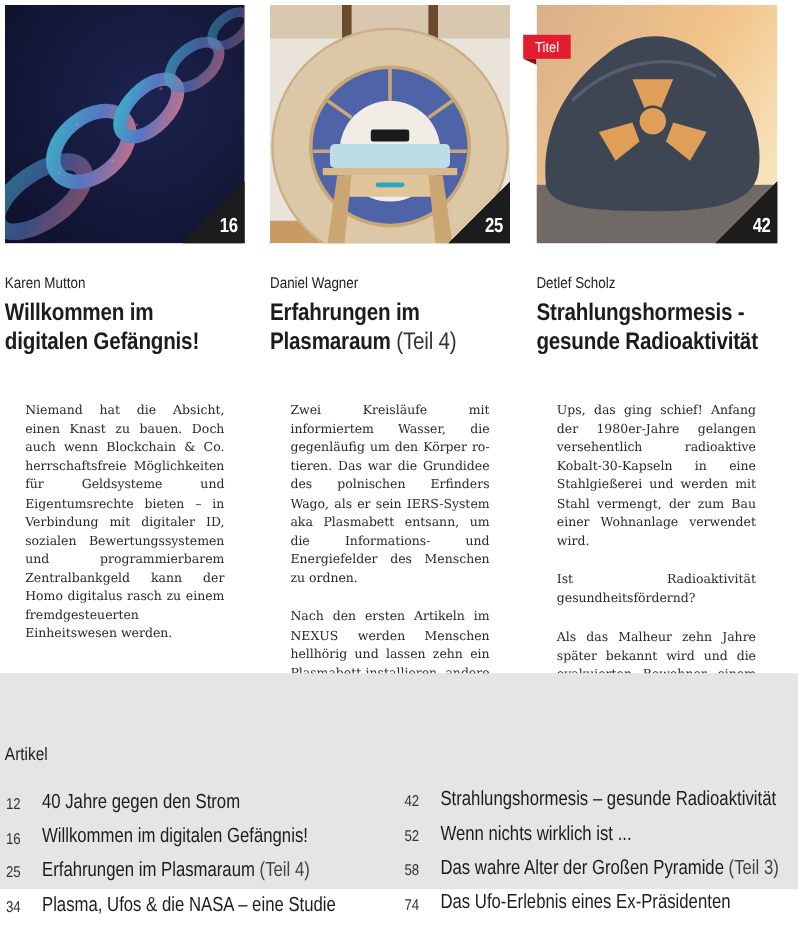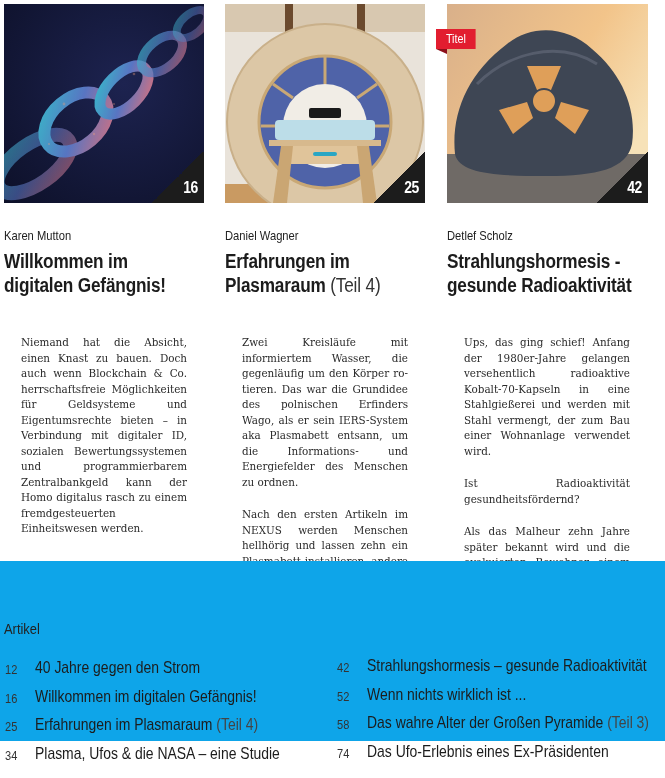--- a/index.html
+++ b/index.html
@@ -29,21 +29,21 @@
            transform: scaleX(0.86); transform-origin: left; white-space: nowrap; letter-spacing: -0.2px; }
   .title .light { font-weight: normal; color: #333; }
 
   .body { position: absolute; top: 318px; font-family: "DejaVu Serif", serif; font-size: 10.4px;
           line-height: 15.5px; color: #2a2a2a; text-align: justify; hyphens: manual; }
   .body.c1 { left: 4px; width: 200px; }
   .body.c2 { left: 225px; width: 200px; }
   .body.c3 { left: 447px; width: 200px; }
   .body p { margin: 17px; }
 
-  .toc { position: absolute; left: 0; top: 561px; width: 665px; height: 180px; background: #0ea5e9; }
+  .toc { position: absolute; left: 0; top: 561px; width: 665px; height: 180px; background: #e5e5e5; }
   .toc-heading { position: absolute; left: 4px; top: 59px; font-size: 15px; color: #222;
                  transform: scaleX(0.86); transform-origin: left; }
   .toc-col { position: absolute; top: 97px; }
   .toc-col.left { left: 5px; }
   .toc-col.right { left: 337px; top: 95px; }
   .toc-row { position: relative; height: 28.5px; white-space: nowrap; }
   .toc-num { position: absolute; left: 0; top: 4px; font-size: 13px; color: #333; transform: scaleX(0.85);
              transform-origin: left; }
   .toc-title { position: absolute; left: 30px; top: 0; font-size: 17px; color: #1c1c1c; font-weight: 500;
                transform: scaleX(0.82); transform-origin: left; }
@@ -164,21 +164,21 @@
   </div>
   <div class="badge">Titel</div>
   <div class="badge-fold"></div>
   <div class="author">Detlef Scholz</div>
   <div class="title">
     <div>Strahlungshormesis -</div>
     <div><span>gesunde Radioaktivität</span><span class="light"></span></div>
   </div>
 </div>
 <div class="body c3">
-  <p>Ups, das ging schief! Anfang der 1980er-Jahre gelangen versehentlich radioaktive Kobalt-70-Kapseln in eine Stahlgießerei und werden mit Stahl vermengt, der zum Bau einer Wohnanlage verwendet wird.</p>
+  <p>Ups, das ging schief! Anfang der 1980er-Jahre gelangen versehentlich radioaktive Kobalt-30-Kapseln in eine Stahlgießerei und werden mit Stahl vermengt, der zum Bau einer Wohnanlage verwendet wird.</p>
   <p>Ist Radioaktivität gesundheitsfördernd?</p>
   <p>Als das Malheur zehn Jahre später be­kannt wird und die evakuierten Bewoh­ner einem Gesundheitscheck unterzogen werden, wundern sich die Mediziner: Die Dauerbestrahlten haben eine viel gerin­gere Krebsrate als die Allgemeinbevölke­rung.</p>
 </div>
 
 <div class="toc">
   <div class="toc-heading">Artikel</div>
 
   <div class="toc-col left">
     <div class="toc-row">
       <span class="toc-num">12</span>

